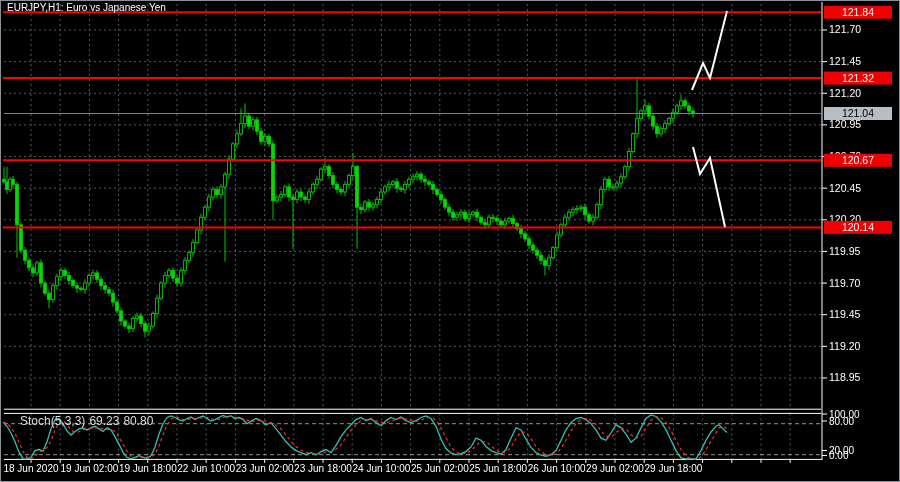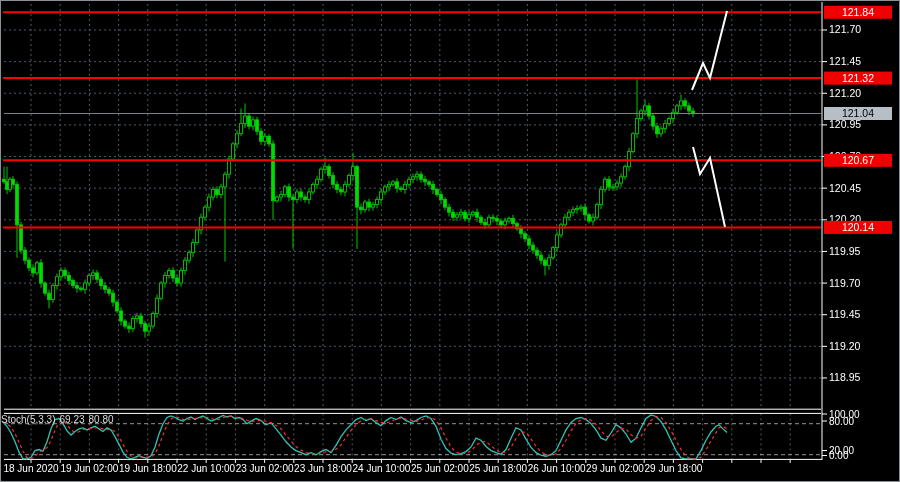--- a/index.html
+++ b/index.html
@@ -7,21 +7,21 @@
     position:relative;width:900px;height:482px;background:#000;
     font-family:"Liberation Sans","DejaVu Sans",sans-serif;
     overflow:hidden;box-sizing:border-box;border:1px solid #8a9096;
   }
   svg{position:absolute;left:0;top:0;display:block;}
   .title{
     position:absolute;left:6px;top:1px;color:#ffffff;font-size:10px;
     letter-spacing:0px;z-index:5;text-shadow:0 0 1px #000;
   }
   .stoch-label{
-    position:absolute;left:0;top:413px;color:#dcdcdc;font-size:10px;z-index:5;
+    position:absolute;left:19px;top:413px;color:#dcdcdc;font-size:12px;z-index:5;
   }
   .stoch-label span{margin-right:4px;}
   text{font-family:"Liberation Sans","DejaVu Sans",sans-serif;}
 </style>
 </head>
 <body>
 
 <div class="window">
   <svg id="chart" width="900" height="482" viewBox="0 0 900 482">
       <g>
@@ -550,16 +550,17 @@
         <text x="263.6" y="470.5" fill="#ffffff" font-size="10" text-anchor="middle">23 Jun 02:00</text>
         <text x="322" y="470.5" fill="#ffffff" font-size="10" text-anchor="middle">23 Jun 18:00</text>
         <text x="380.4" y="470.5" fill="#ffffff" font-size="10" text-anchor="middle">24 Jun 10:00</text>
         <text x="438.8" y="470.5" fill="#ffffff" font-size="10" text-anchor="middle">25 Jun 02:00</text>
         <text x="497.2" y="470.5" fill="#ffffff" font-size="10" text-anchor="middle">25 Jun 18:00</text>
         <text x="555.6" y="470.5" fill="#ffffff" font-size="10" text-anchor="middle">26 Jun 10:00</text>
         <text x="614" y="470.5" fill="#ffffff" font-size="10" text-anchor="middle">29 Jun 02:00</text>
         <text x="672.4" y="470.5" fill="#ffffff" font-size="10" text-anchor="middle">29 Jun 18:00</text>
       </g>
     </svg>
+  <div class="title">EURJPY,H1: Euro vs Japanese Yen</div>
   <div class="stoch-label">
     <span>Stoch(5,3,3)</span><span>69.23</span><span>80.80</span>
   </div>
 </div>
 
 </body></html>

